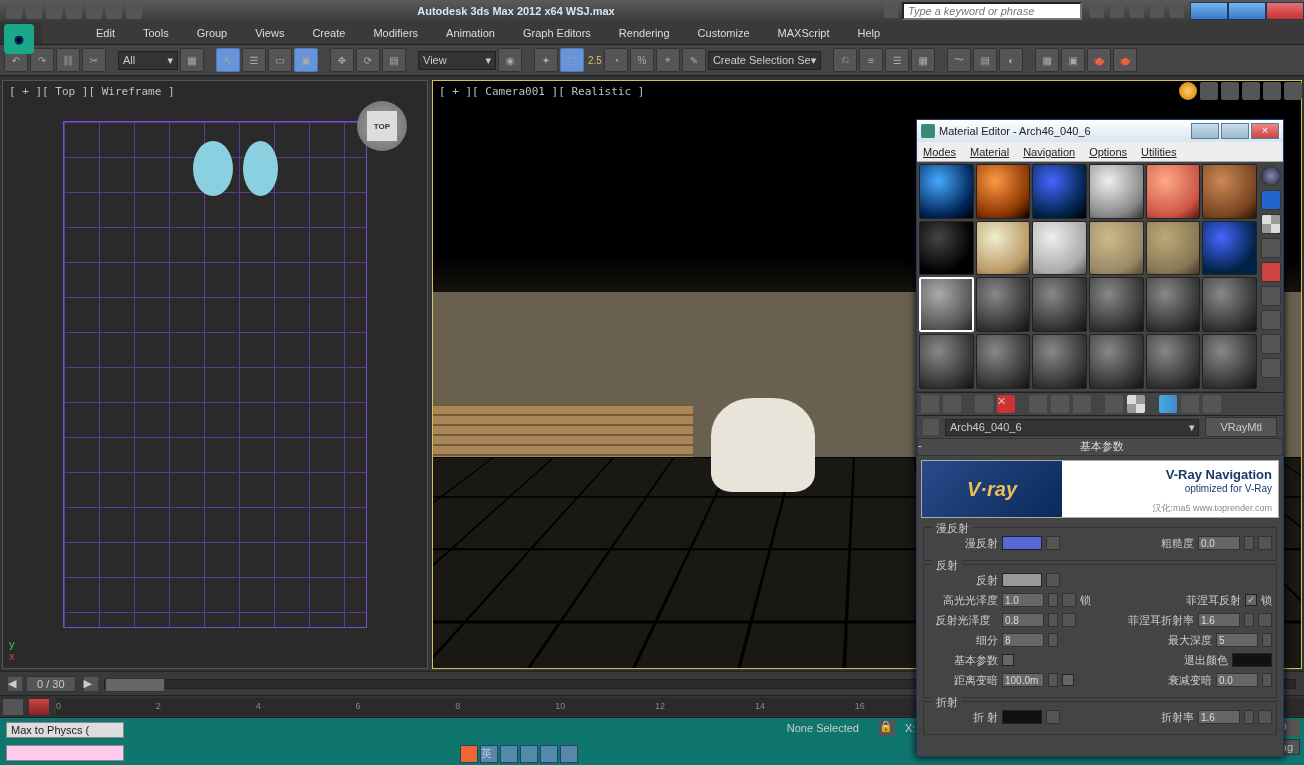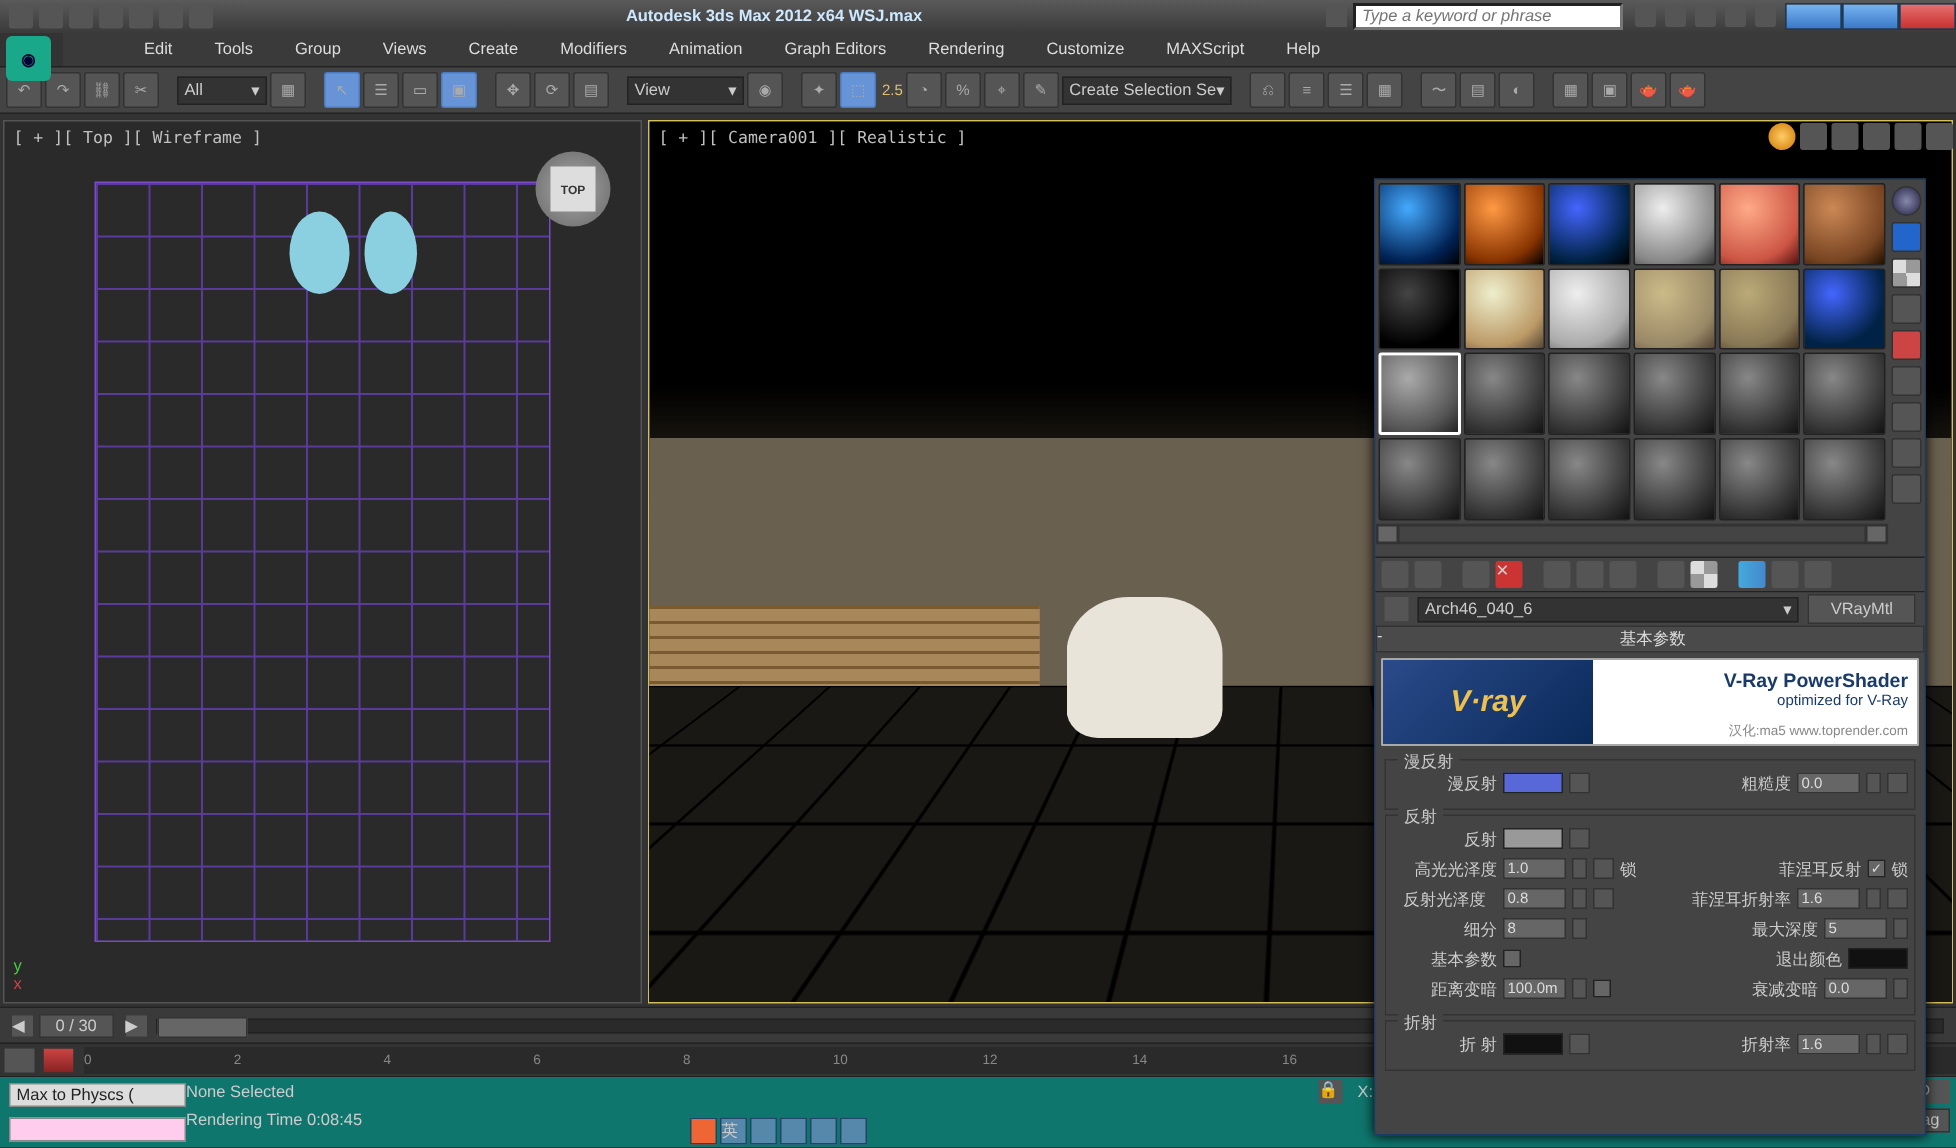--- a/index.html
+++ b/index.html
@@ -271,20 +271,34 @@
       <div class="wall"></div>
       <div class="tile"></div>
       <div class="floor"></div>
       <div class="tub"></div>
       <div class="toilet"></div>
     </div>
   </div>
 </div>
 
 <div class="mateditor">
+  <div class="me-title">
+    <span style="width:14px;height:14px;background:#3a8a7a;border-radius:2px;margin-right:4px;"></span>
+    <span class="t">Material Editor - Arch46_040_6</span>
+    <div class="wbtn"></div>
+    <div class="wbtn"></div>
+    <div class="wbtn x">×</div>
+  </div>
+  <div class="me-menu">
+    <span>Modes</span>
+    <span>Material</span>
+    <span>Navigation</span>
+    <span>Options</span>
+    <span>Utilities</span>
+  </div>
   <div class="me-body">
     <div class="me-swatches">
       <div class="sw-grid">
         <div class="sw" style="background:radial-gradient(circle at 35% 30%,#4af,#025 70%,#000);"></div>
         <div class="sw" style="background:radial-gradient(circle at 35% 30%,#f94,#830 70%,#000);"></div>
         <div class="sw" style="background:radial-gradient(circle at 35% 30%,#46f,#024 70%,#000);"></div>
         <div class="sw" style="background:radial-gradient(circle at 35% 30%,#eee,#888 70%,#333);"></div>
         <div class="sw" style="background:radial-gradient(circle at 35% 30%,#fa8,#c54 70%,#511);"></div>
         <div class="sw" style="background:radial-gradient(circle at 35% 30%,#c85,#742 70%,#210);"></div>
         <div class="sw" style="background:radial-gradient(circle at 35% 30%,#444,#000 70%);"></div>
@@ -346,21 +360,21 @@
     <span class="pick"></span>
     <div class="combo">
         <span>Arch46_040_6</span>
         <span>▾</span>
       </div>
     <div class="type">VRayMtl</div>
   </div>
   <div class="me-rollhead"><span style="float:left;">-</span><span>基本参数</span></div>
   <div class="me-vray">
     <div class="logo">V·ray</div>
-    <div class="txt">V-Ray PowerShader</div>
+    <div class="txt">V-Ray Navigation</div>
     <div class="sub">optimized for V-Ray</div>
     <div class="foot">汉化:ma5  www.toprender.com</div>
   </div>
   <div class="me-params">
 
     <div class="pgroup">
       <div class="gl">漫反射</div>
       <div class="prow">
         <div class="lbl" style="width:70px;">漫反射</div>
         <div class="sw2"></div>
@@ -473,21 +487,21 @@
     <span style="left:88%">22</span>
     <span style="left:96%">24</span>
   </div>
 </div>
 
 <div class="statusbar">
   <div class="left col">
     <input class="script" value="Max to Physcs (" style="">
     <input class="script" style="background: rgb(255, 204, 238);">
   </div>
-  <div class="col" style="flex:1;">
+  <div class="col" style="flex:1;align-items:flex-end;">
     <div style="display:flex;align-items:center;gap:10px;">
       <div class="sel">None Selected</div>
       <div style="flex:1;"></div>
       <span style="width:16px;height:16px;background:#555;">🔒</span>
       <div class="coord">
         <span class="lbl">X:</span>
           <input class="val" style="">
         <span class="lbl">Y:</span>
           <input class="val" style="">
         <span class="lbl">Z:</span>

